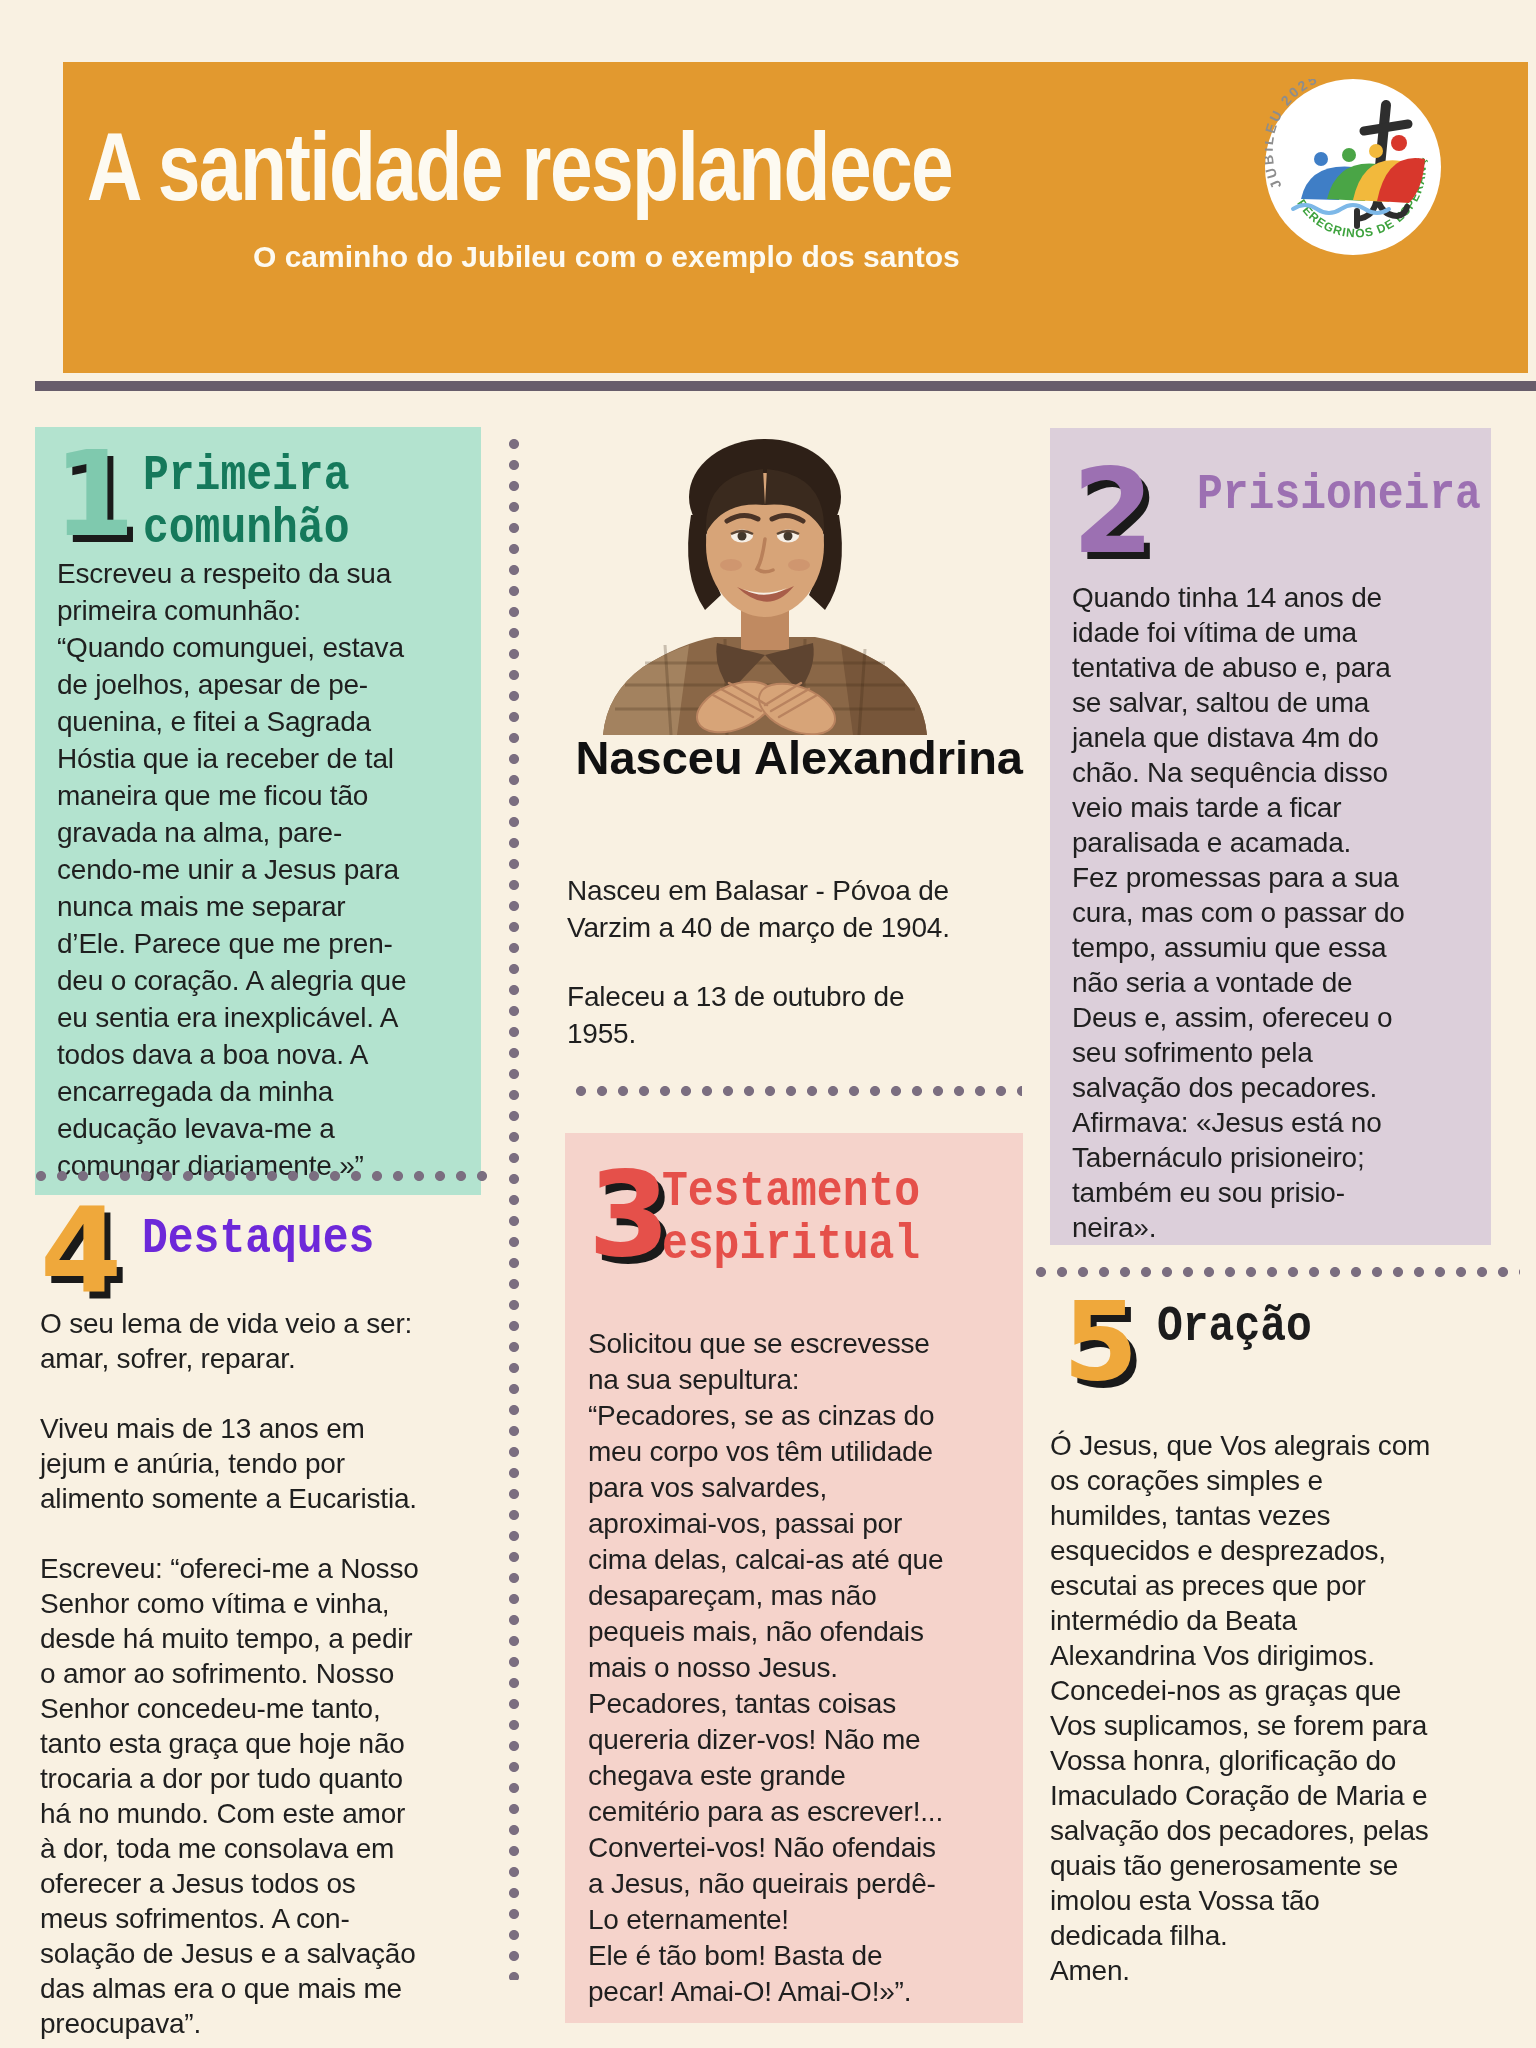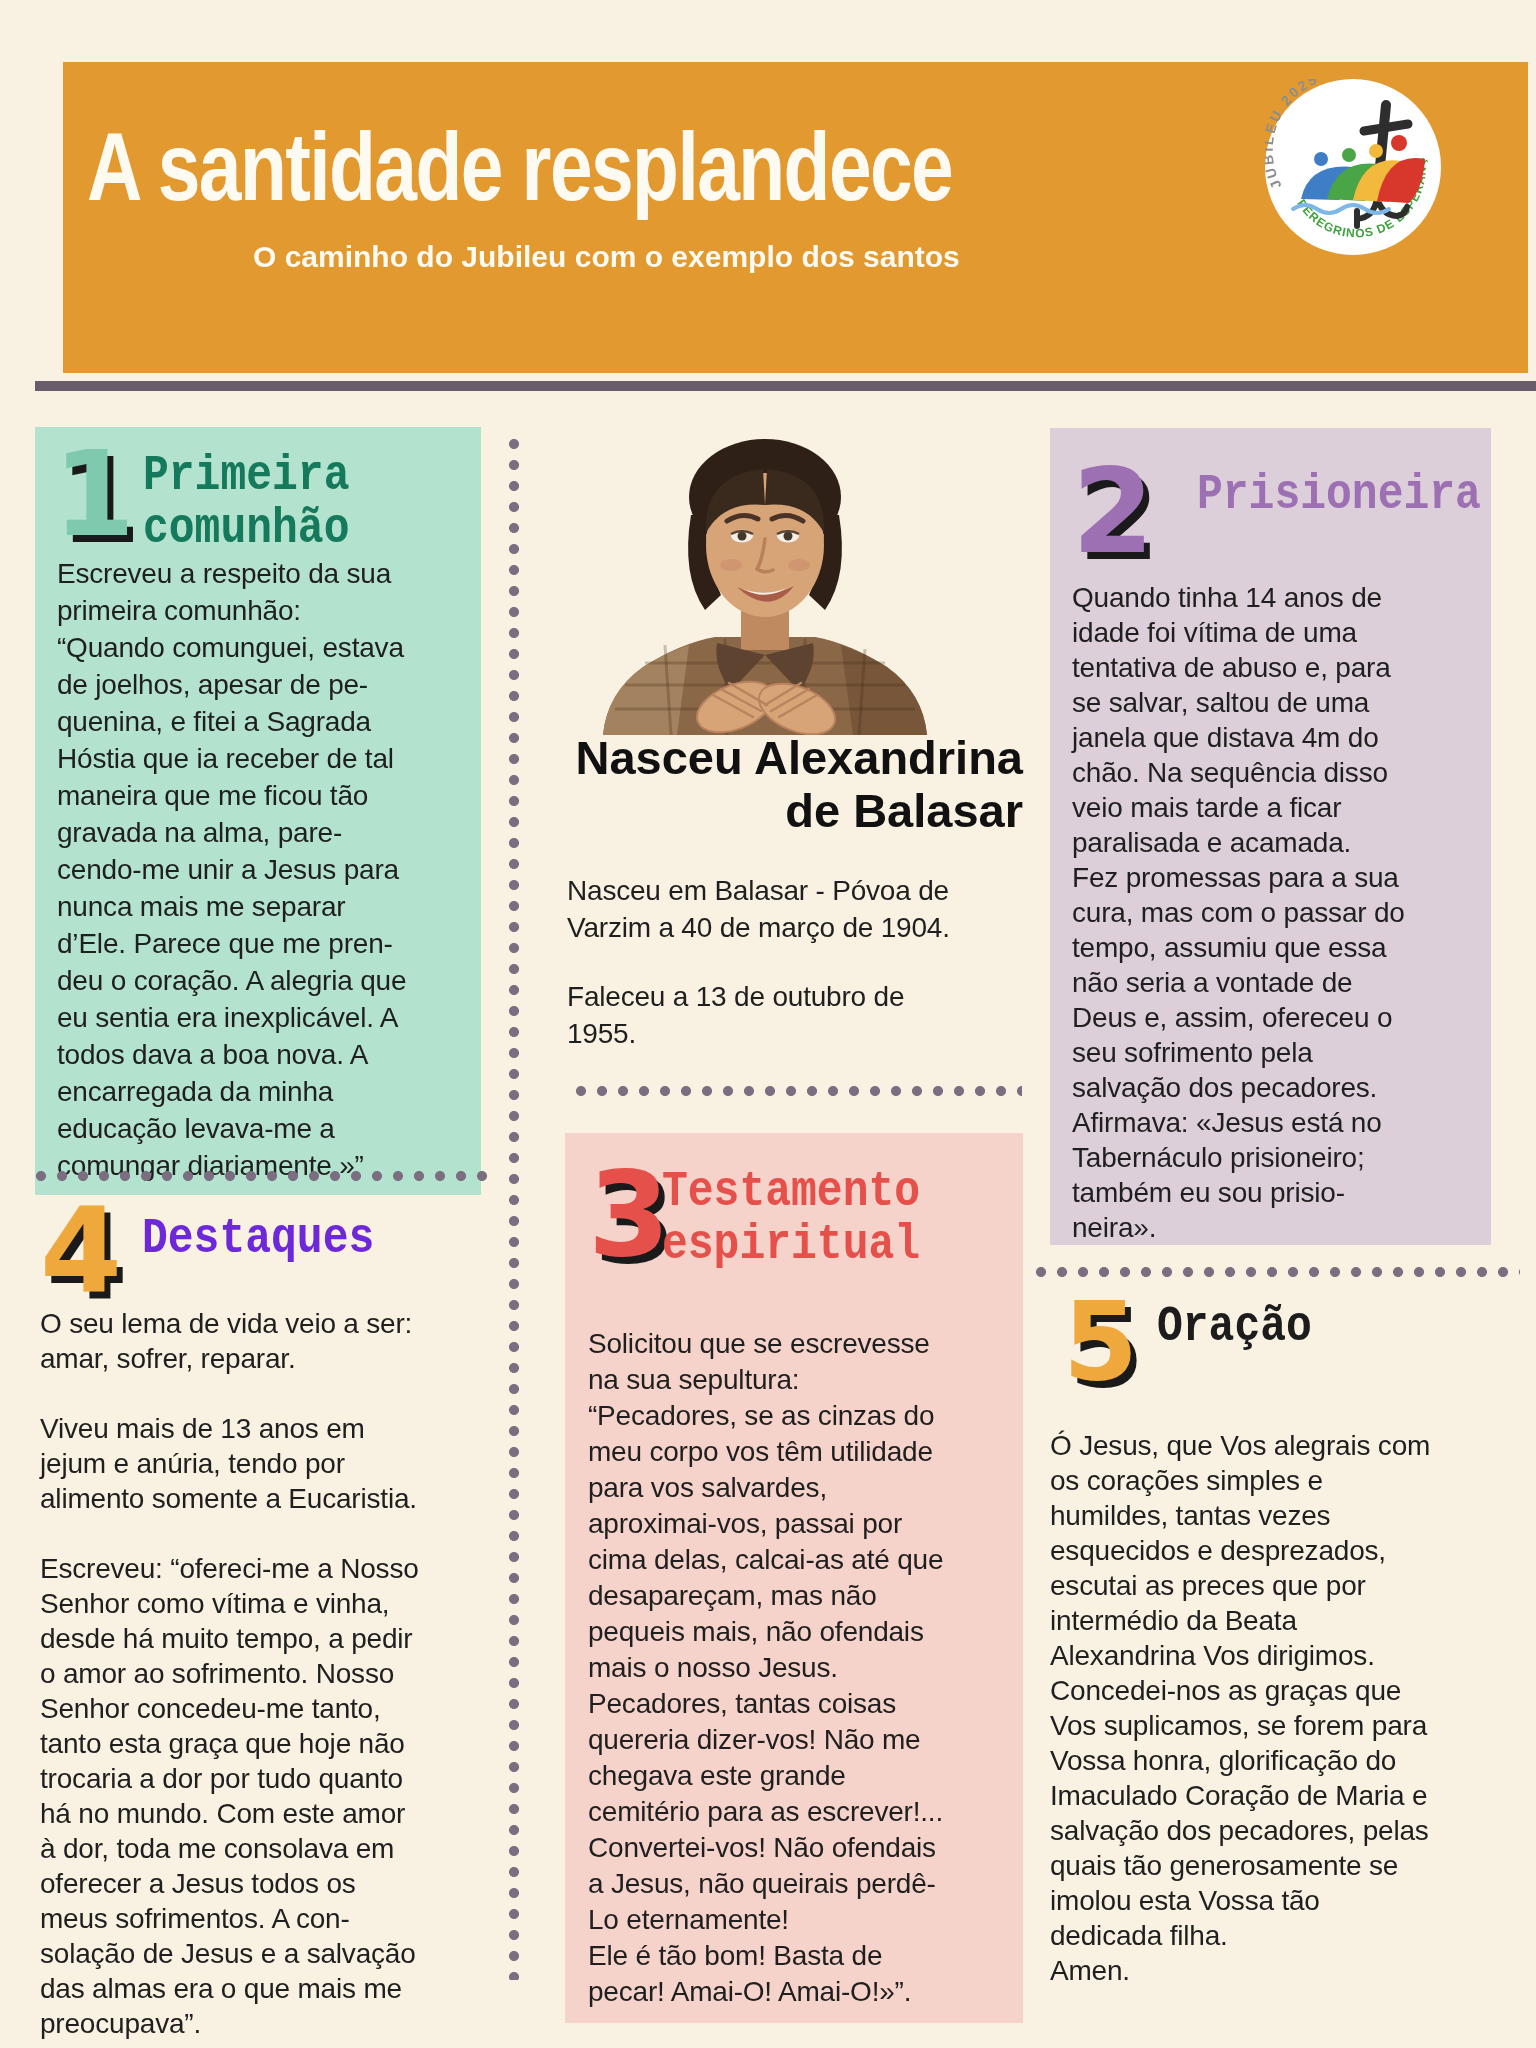--- a/index.html
+++ b/index.html
@@ -217,21 +217,20 @@
     <ellipse cx="212" cy="304" rx="40" ry="22" transform="rotate(22 212 304)"></ellipse>
   </g>
   <g stroke="#b9835f" stroke-width="2.5" fill="none" stroke-linecap="round">
     <path d="M128,290 L168,312 M136,284 L176,306 M144,278 L182,300"></path>
     <path d="M232,290 L194,312 M224,284 L186,306 M216,278 L180,300"></path>
   </g>
 </svg>
 
 <div class="abs person-name">
   <div>Nasceu Alexandrina</div>
-  <div>de Balasar</div>
 </div>
 
 <div class="abs body-txt pre birth">Nasceu em Balasar - Póvoa de
 Varzim a 40 de março de 1904.</div>
 <div class="abs body-txt pre death">Faleceu a 13 de outubro de
 1955.</div>
 
 <div class="abs dots-h hdiv-mid"></div>
 
 <div class="abs card-pink">

